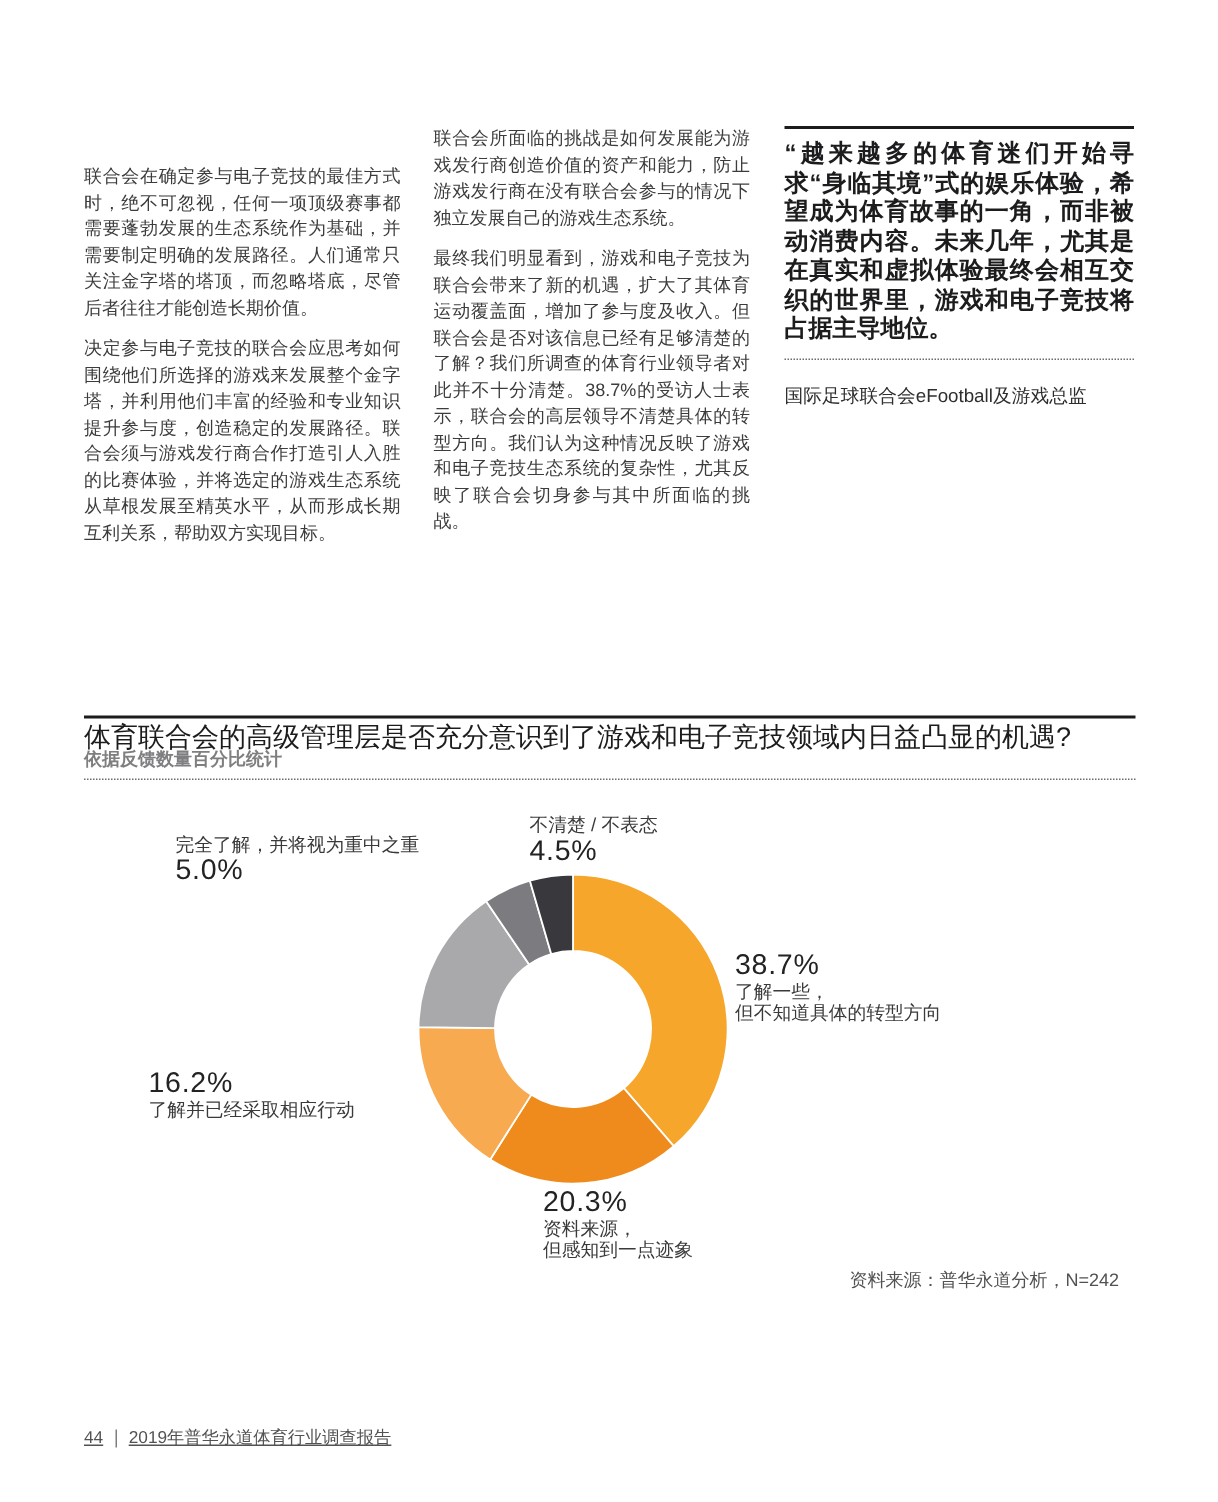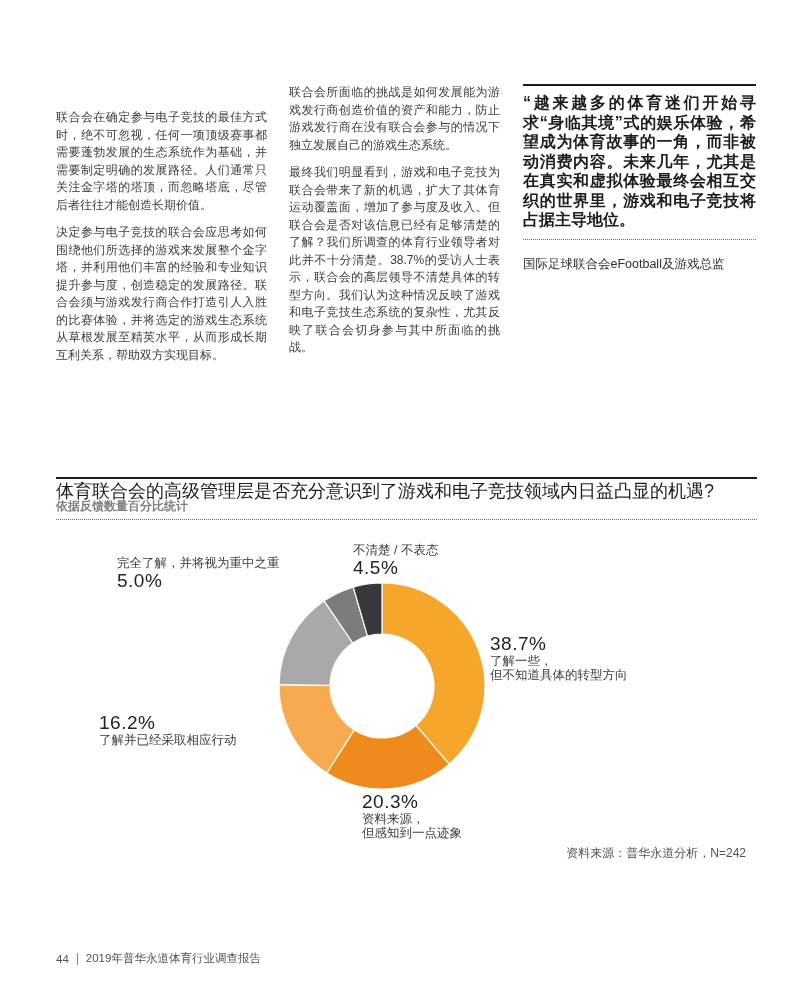--- a/index.html
+++ b/index.html
@@ -59,21 +59,21 @@
 
   .chart-source {
     position:absolute; right:66px; top:845px;
     font-size:12px; color:#525254;
   }
 
   
   .footer {
     position:absolute; left:56px; top:951px;
     display:flex; align-items:center;
-    font-size:11.5px; color:#525254;
+    font-size:11.5px; color:#525254;text-decoration:underline;
   }
   .footer .sep {
     display:inline-block; width:1px; height:12px; background:#7e7e80; margin:0 8px;
   }
 </style>
 </head>
 <body>
 
 <div class="page">
 

